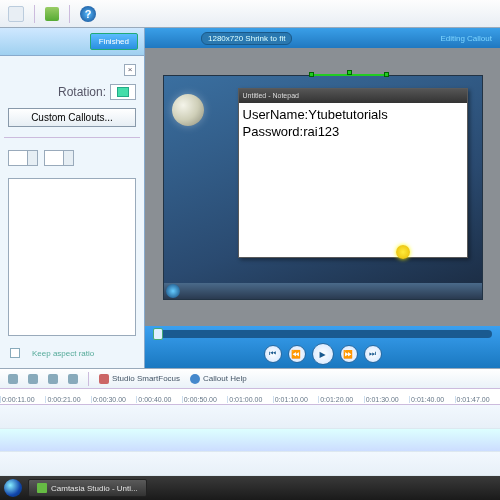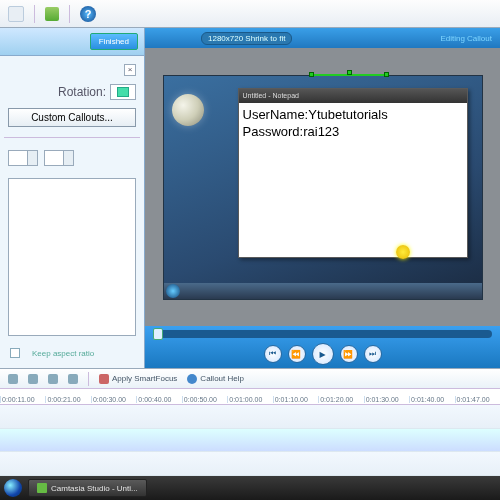--- a/index.html
+++ b/index.html
@@ -185,21 +185,21 @@
         </div>
       <div class="tl-tool">
           <span class="tl-ico"></span>
         </div>
       <div class="tl-tool">
           <span class="tl-ico"></span>
         </div>
       <div style="width:1px;height:14px;background:#cbd;"></div>
       <div class="tl-tool">
           <span class="tl-ico" style="background:#c66;"></span>
-          <span>Apply SmartFocus</span>
+          <span>Studio SmartFocus</span>
         </div>
       <div class="tl-tool">
           <span class="tl-ico" style="background:#48c;border-radius:50%;"></span>
           <span>Callout Help</span>
         </div>
     </div>
     <div class="tl-ruler">
       <div class="tick">0:00:11.00</div>
       <div class="tick">0:00:21.00</div>
       <div class="tick">0:00:30.00</div>

